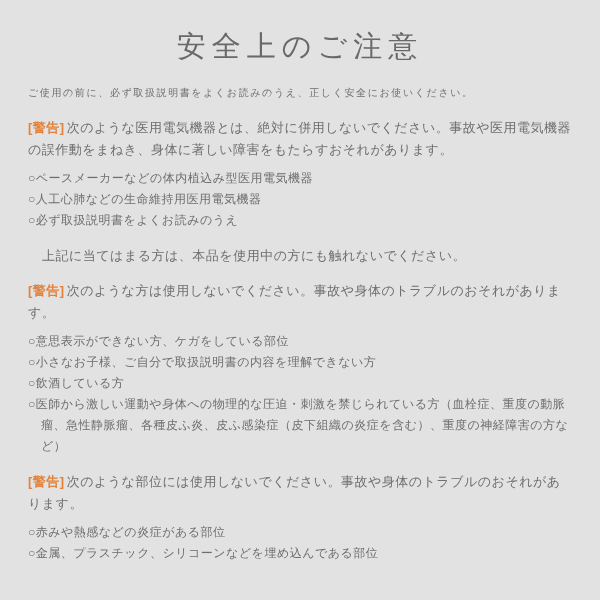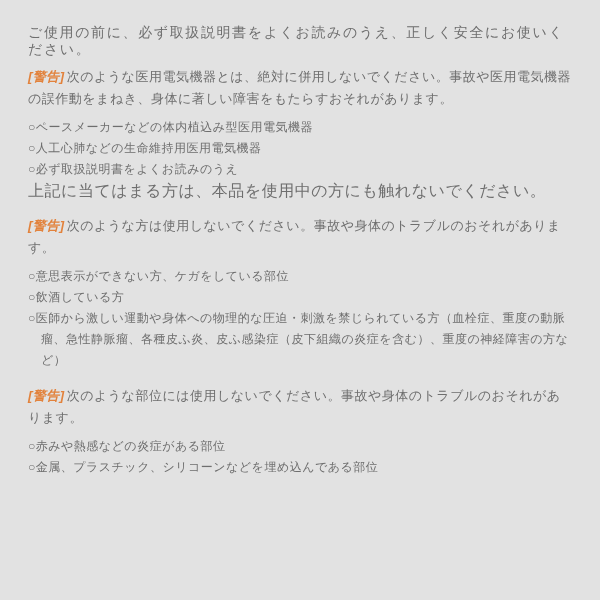--- a/index.html
+++ b/index.html
@@ -23,63 +23,63 @@
   h1.page-title {
     margin: 4px 0 20px 0;
     text-align: center;
     font-size: 29px;
     line-height: 36px;
     font-weight: 300;
     letter-spacing: 6px;
     color: #696969;
   }
   p.intro {
-    margin: 0 0 8px 0;
-    font-size: 14px;
+    margin: 0 0 16px 0;
+    font-size: 10px;
     line-height: 17px;
     letter-spacing: 1.6px;
   }
   section.warning-section {
     margin: 0 0 14px 0;
   }
   p.sec-head {
     margin: 0 0 7px 0;
     font-size: 13px;
     line-height: 22px;
     letter-spacing: 0.5px;
   }
   .warn-label {
     font-weight: 600;
     margin-right: 2px;
-    font-style: italic;
   }
   ul.warning-list {
     list-style: none;
     margin: 0;
     padding: 0;
     font-size: 12px;
     letter-spacing: 0.5px;
   }
   ul.warning-list li {
     line-height: 21px;
     padding-left: 13px;
     text-indent: -13px;
   }
   p.sec-note {
-    margin: 0;
-    font-size: 16px;
+    margin: 14px;
+    font-size: 13px;
     line-height: 21px;
     letter-spacing: 0.5px;
   }
 </style>
 </head>
 <body style="background: rgb(226, 226, 226); color: rgb(110, 110, 110);">
 
 <main>
 
+  <h1 class="page-title">安全上のご注意</h1>
 
   <p class="intro">ご使用の前に、必ず取扱説明書をよくお読みのうえ、正しく安全にお使いください。</p>
 
   <section class="warning-section">
     <p class="sec-head">
       <span class="warn-label" style="color: rgb(226, 130, 60);">[警告]</span><span>次のような医用電気機器とは、絶対に併用しないでください。事故や医用電気機器の誤作動をまねき、身体に著しい障害をもたらすおそれがあります。</span>
     </p>
     <ul class="warning-list">
       <li>○ペースメーカーなどの体内植込み型医用電気機器</li>
       <li>○人工心肺などの生命維持用医用電気機器</li>
@@ -87,20 +87,21 @@
     </ul>
     <p class="sec-note">上記に当てはまる方は、本品を使用中の方にも触れないでください。</p>
   </section>
 
   <section class="warning-section">
     <p class="sec-head">
       <span class="warn-label" style="color: rgb(226, 130, 60);">[警告]</span><span>次のような方は使用しないでください。事故や身体のトラブルのおそれがあります。</span>
     </p>
     <ul class="warning-list">
       <li>○意思表示ができない方、ケガをしている部位</li>
+      <li>○小さなお子様、ご自分で取扱説明書の内容を理解できない方</li>
       <li>○飲酒している方</li>
       <li>○医師から激しい運動や身体への物理的な圧迫・刺激を禁じられている方（血栓症、重度の動脈瘤、急性静脈瘤、各種皮ふ炎、皮ふ感染症（皮下組織の炎症を含む）、重度の神経障害の方など）</li>
     </ul>
   </section>
 
   <section class="warning-section">
     <p class="sec-head">
       <span class="warn-label" style="color: rgb(226, 130, 60);">[警告]</span><span>次のような部位には使用しないでください。事故や身体のトラブルのおそれがあります。</span>
     </p>
     <ul class="warning-list">

